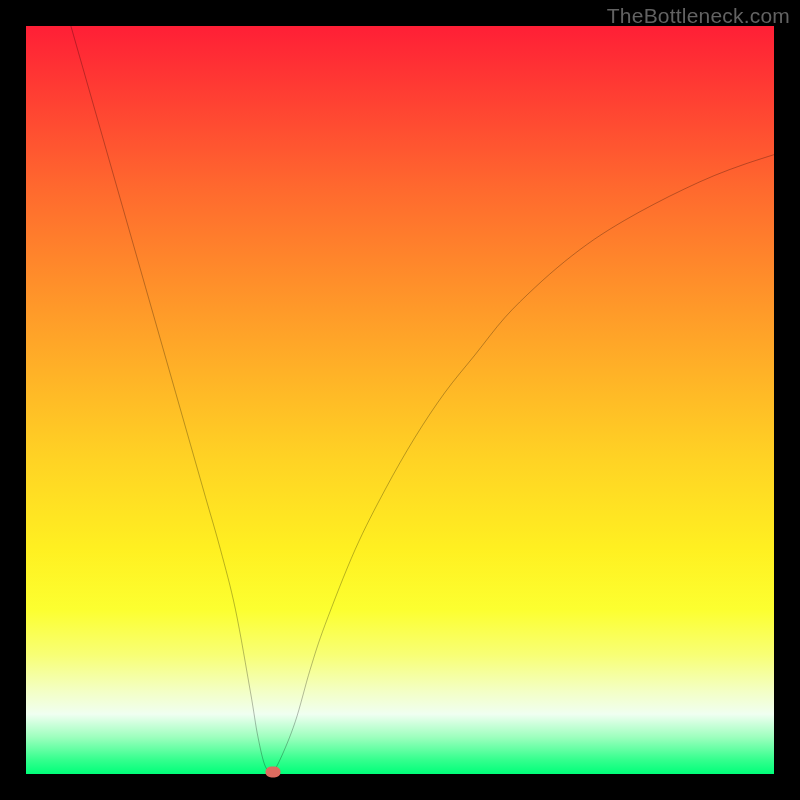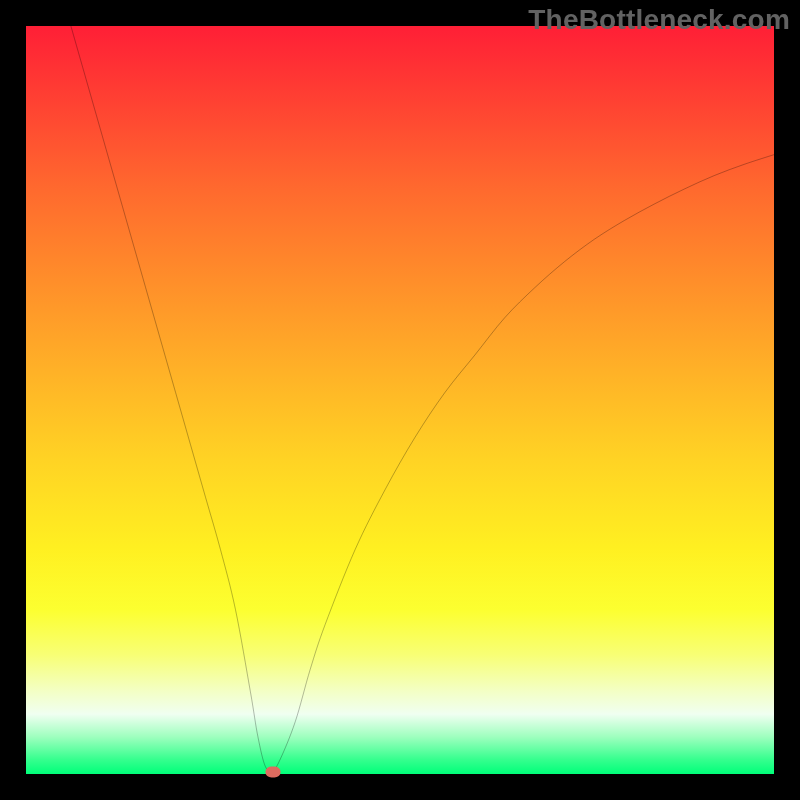--- a/index.html
+++ b/index.html
@@ -38,22 +38,22 @@
       #9fffbf 95%,
       #38ff8f 98%,
       #00ff79 100%
     );
   }
   .watermark {
     position: absolute;
     top: 4px;
     right: 10px;
     color: #626262;
-    font-size: 28px;
-    font-weight: 700;
+    font-size: 21px;
+    font-weight: 400;
     letter-spacing: 0.2px;
   }
   svg.curve {
     position: absolute;
     inset: 0;
     width: 100%;
     height: 100%;
   }
   .minpoint {
     position: absolute;

